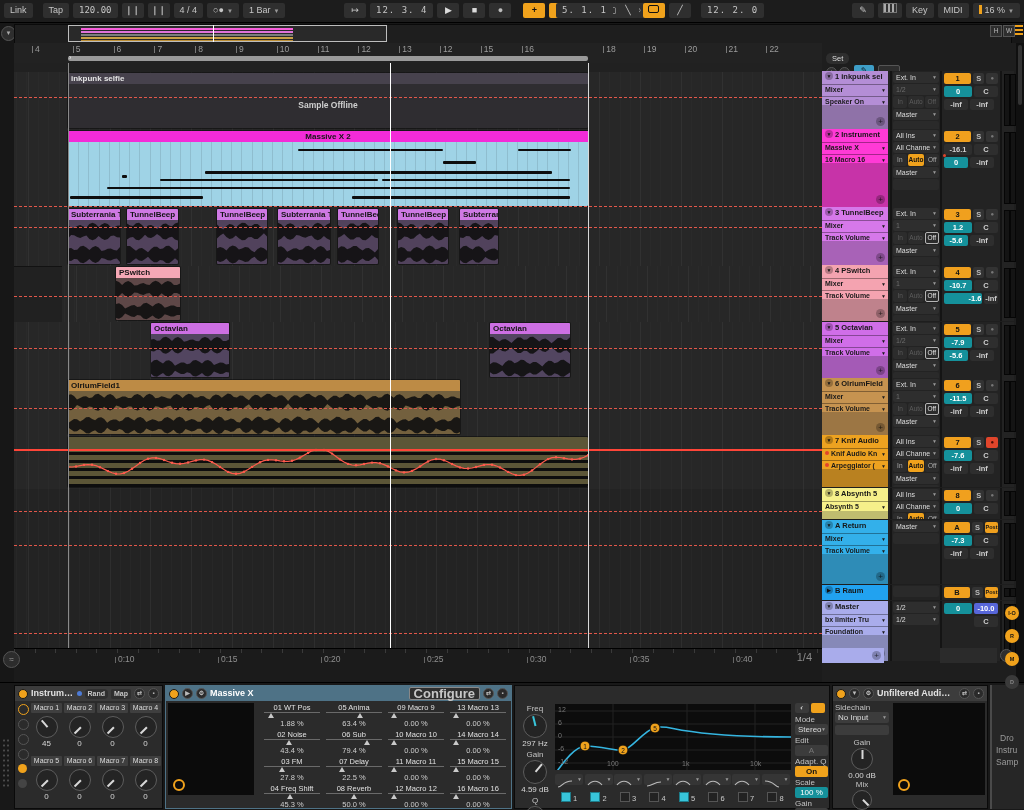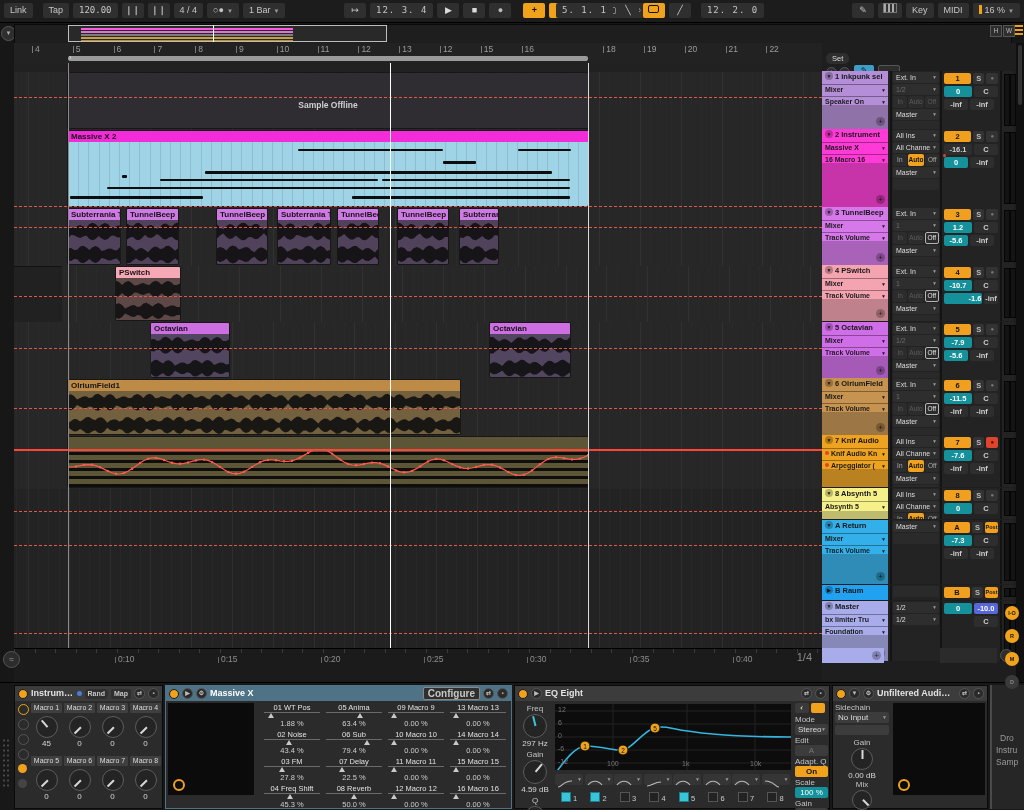--- a/index.html
+++ b/index.html
@@ -200,26 +200,27 @@
       <div class="barnum" style="left: 711.6px;">21</div>
       <div class="barnum" style="left: 752.4px;">22</div>
       <div id="loopbrace" style="position: absolute; left: 54px; top: 13px; width: 520px; height: 5px;">
         <span>›</span>
       </div>
     </div>
 
   <div id="lanes" class="ab">
       <div class="lane" style="position: absolute; left: 0px; top: 9px; width: 808px; height: 58px;">
         <div class="clip" style="position: absolute; left: 54px; top: 1px; width: 520px; height: 55px; background: rgb(47, 45, 49);">
+          <div class="cliphead lighttext" style="background: rgb(71, 66, 77);">inkpunk selfie</div>
           <div class="clipbody">
             <div class="samplelabel" style="top: 16px;">Sample Offline</div>
           </div>
         </div>
       </div>
-      <div class="lane" style="position: absolute; left: 0px; top: 67px; width: 808px; height: 78px;">
+      <div class="lane" style="position: absolute; left: 0px; top: 67px; width: 808px; height: 78px; text-align: center;">
         <div class="clip" style="position: absolute; left: 54px; top: 1px; width: 520px; height: 75px; background: rgb(159, 211, 230);">
           <div class="cliphead" style="background: rgb(243, 43, 216);">Massive X 2</div>
           <div class="clipbody">
             <div class="midigrid"></div>
             <div class="note" style="position: absolute; left: 229.84px; top: 6.64px; width: 145.08px; height: 2.5px;"></div>
             <div class="note" style="position: absolute; left: 449.8px; top: 6.64px; width: 53.56px; height: 2.5px;"></div>
             <div class="note" style="position: absolute; left: 374.92px; top: 19.4px; width: 32.76px; height: 2.5px;"></div>
             <div class="note" style="position: absolute; left: 136.76px; top: 29.26px; width: 346.84px; height: 2.5px;"></div>
             <div class="note" style="position: absolute; left: 92.04px; top: 36.8px; width: 217.88px; height: 2.5px;"></div>
             <div class="note" style="position: absolute; left: 314.08px; top: 36.8px; width: 188.24px; height: 2.5px;"></div>
@@ -960,21 +961,21 @@
         </div>
     </div>
 
     <div class="dpanel" style="left:165px;width:347px;border-color:#4e7286">
       <div class="dtitle sel">
         <span class="led"></span>
         <span class="cbtn">▶</span>
         <span class="cbtn">⚙</span>
         <span>Massive X</span>
         <span style="flex:1"></span>
-        <span class="btn" style="height:11px;line-height:11px;font-size:10px;padding:0 4px;border:1px solid #888;flex:none">Configure</span>
+        <span class="btn" style="height:11px;line-height:11px;font-size:13px;padding:0 4px;border:1px solid #888;flex:none">Configure</span>
         <span class="cbtn">⇄</span>
         <span class="cbtn">▪</span>
       </div>
       <div class="ab" style="left:2px;top:17px;width:86px;height:92px;background:#0b0b0b">
         <span style="position:absolute;left:5px;bottom:4px;width:8px;height:8px;border:2px solid #f0a21c;border-radius:50%"></span>
       </div>
 
       <div id="mxgrid" class="ab" style="left:96px;top:17px;right:3px;bottom:2px">
           <div style="position: absolute; left: 0px; top: 0px; width: 60px; height: 26px;">
             <div class="mxname">01 WT Pos</div>
@@ -1085,28 +1086,20 @@
             <div class="mxname">16 Macro 16</div>
             <div class="mxtrack">
               <b style="left: 2.92px;"></b>
             </div>
             <div class="mxval">0.00 %</div>
           </div>
         </div>
     </div>
 
     <div class="dpanel" style="left:514px;width:316px">
-      <div class="dtitle">
-        <span class="led"></span>
-        <span class="cbtn">▶</span>
-        <span>EQ Eight</span>
-        <span style="flex:1"></span>
-        <span class="cbtn">⇄</span>
-        <span class="cbtn">▪</span>
-      </div>
       <div class="ab" style="left:2px;top:18px;width:36px">
         <div class="eqlab">Freq</div>
         <div class="knob" style="width:22px;height:22px;margin:1px auto">
             <i style="transform:rotate(166deg);background:#38c5da"></i>
           </div>
         <div class="dval">297 Hz</div>
         <div class="eqlab" style="margin-top:2px">Gain</div>
         <div class="knob" style="width:22px;height:22px;margin:1px auto">
             <i style="transform:rotate(220deg)"></i>
           </div>

